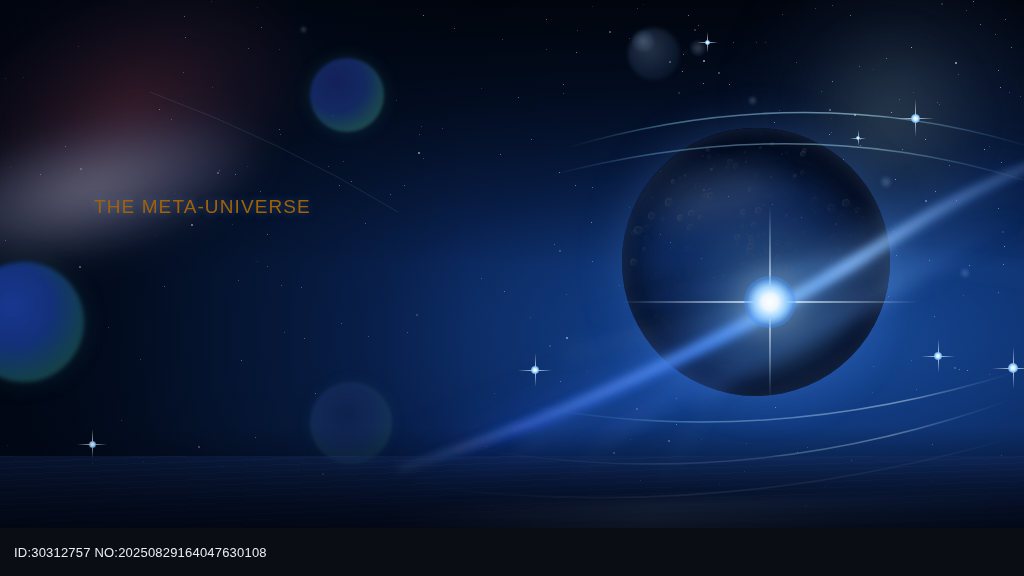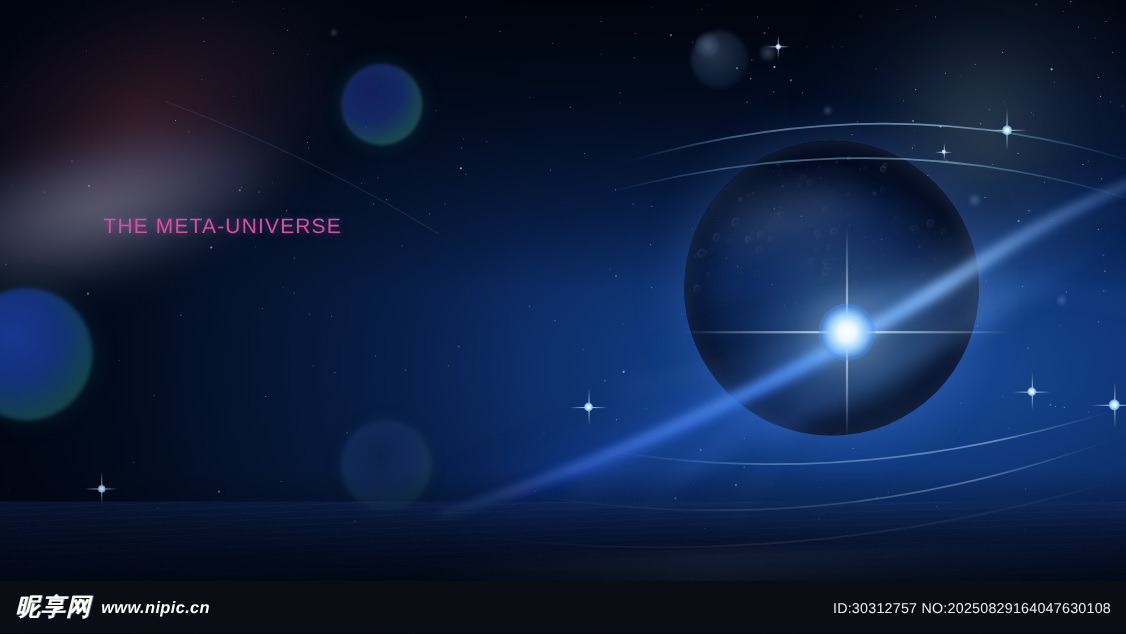--- a/index.html
+++ b/index.html
@@ -167,21 +167,21 @@
     white-space:nowrap;
   }
   .subtitle{
     margin-top:26px;
     font-size:23px; letter-spacing:1.2px; color:#f2f7ff;
     text-shadow:0 0 10px rgba(120,180,255,.5);
     white-space:nowrap;
   }
   .subtitle-en{
     margin-top:10px;
-    font-size:19px; letter-spacing:1.1px; color:#ec4899;
+    font-size:19px; letter-spacing:1.1px; color:#a16207;
     text-shadow:0 0 8px rgba(90,150,230,.4);
     white-space:nowrap;
   }
   .location{
     margin-top:50px;
     font-size:14px; letter-spacing:1.6px; color:#b9cbe4;
     text-shadow:0 0 8px rgba(90,150,230,.4);
     white-space:nowrap;
   }
 
@@ -828,20 +828,16 @@
 
   <div class="ground"></div>
   <div class="ground-sheen"></div>
   <div class="bg-bottomdark"></div>
 
   <div class="copy">
     <div class="subtitle-en">THE META-UNIVERSE</div>
   </div>
 
   <div class="footer">
-    <div class="wm">
-      <span class="wm-logo">昵享网</span>
-      <span class="wm-url">www.nipic.cn</span>
-    </div>
     <div class="wm-id">ID:30312757 NO:20250829164047630108</div>
   </div>
 
 </div>
 
 </body></html>

